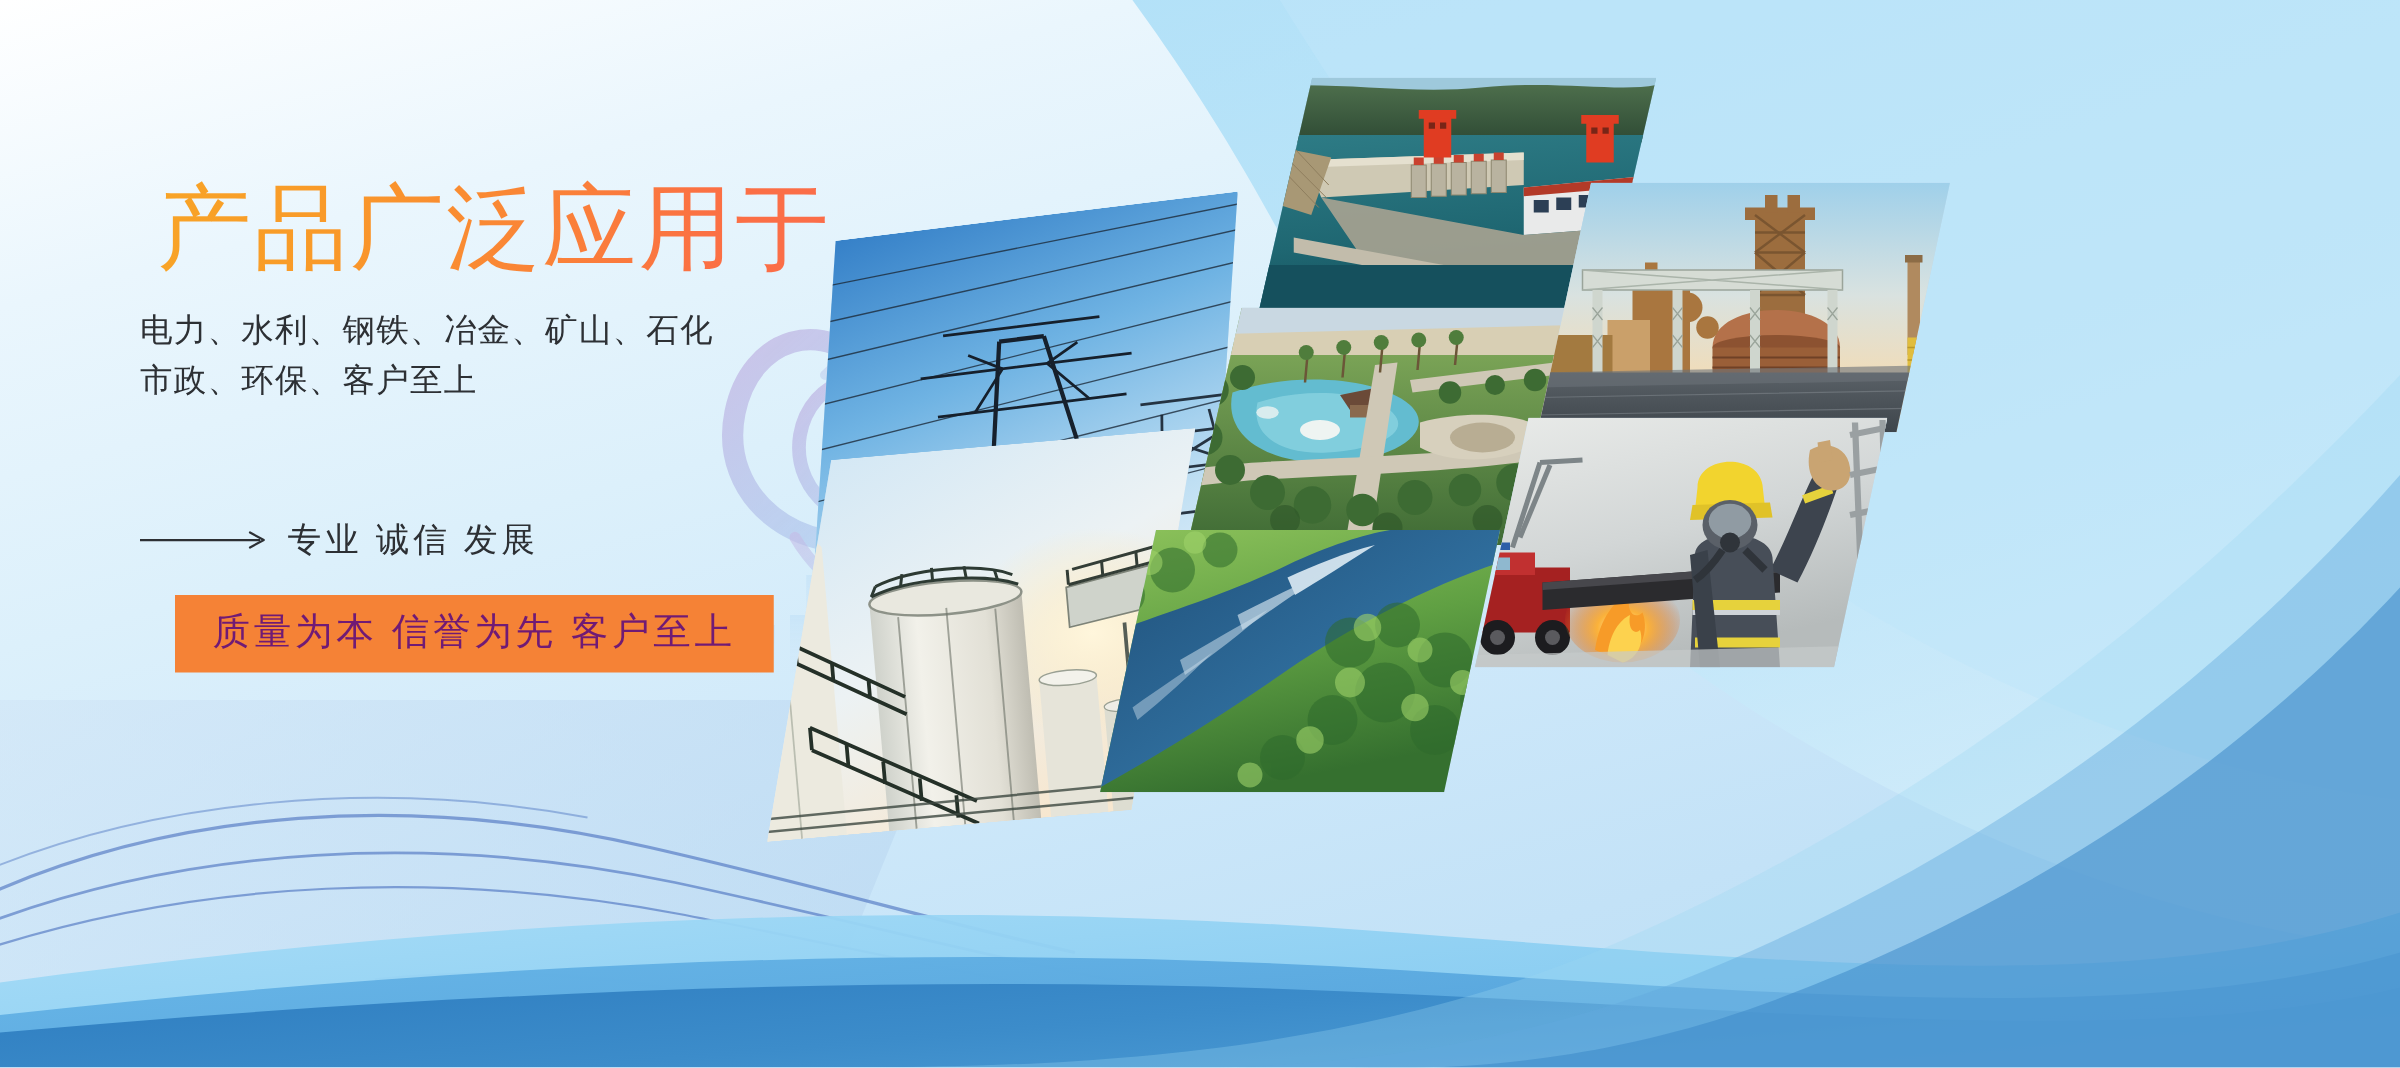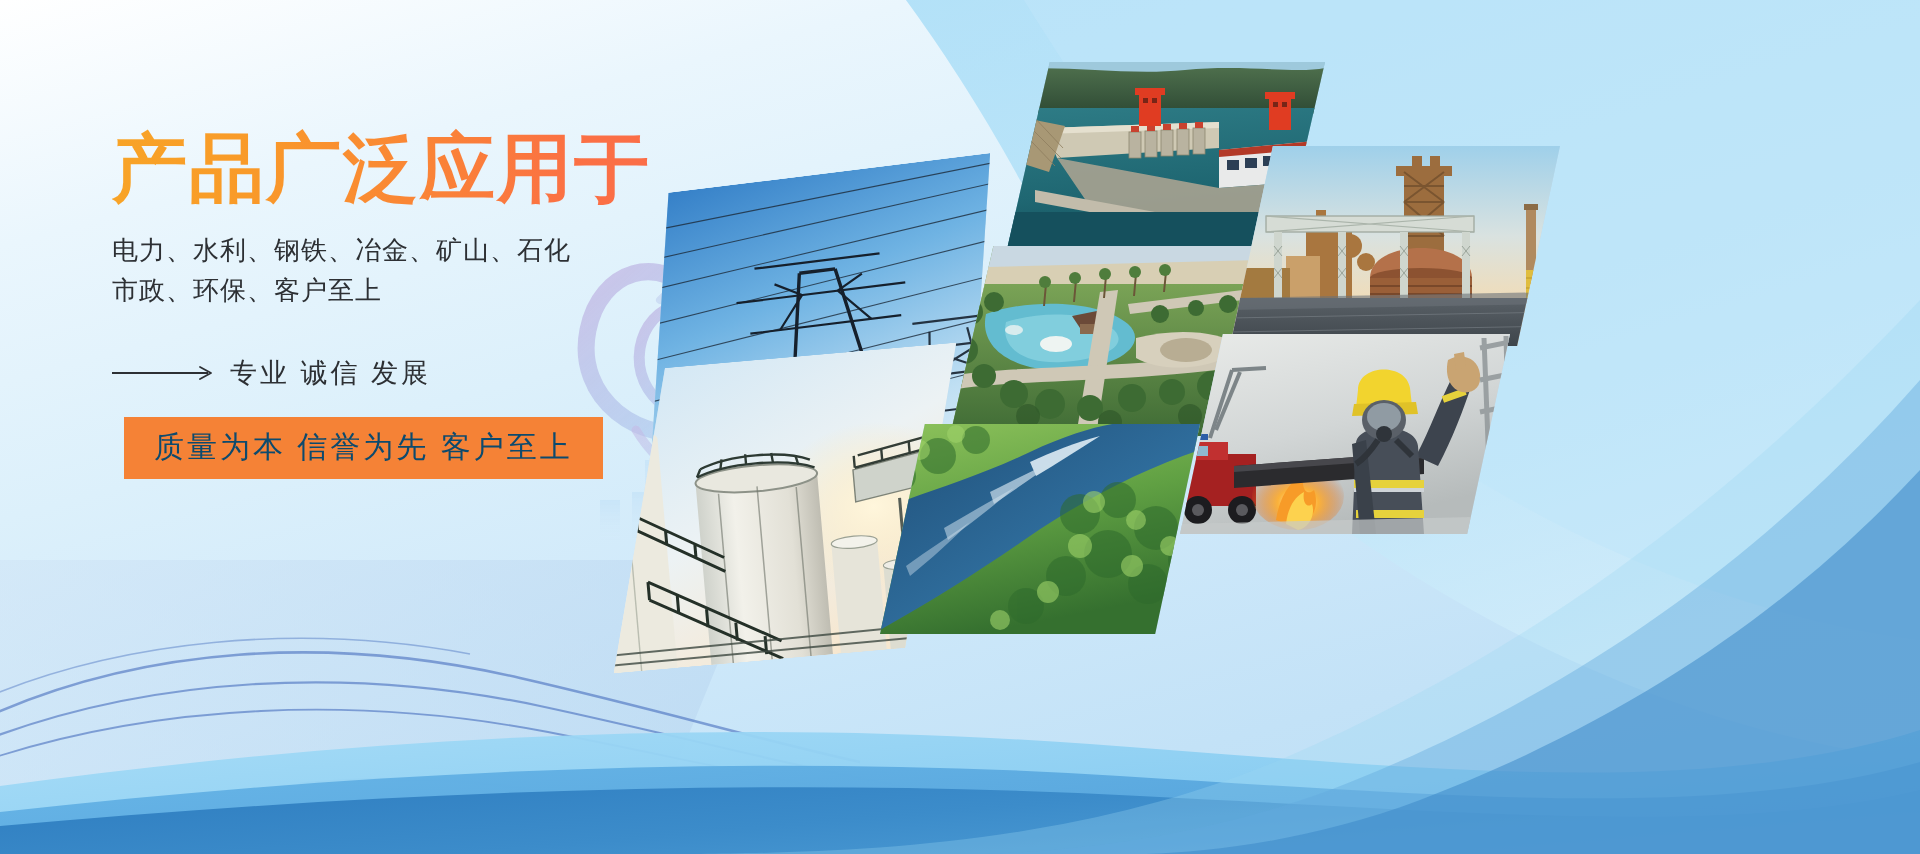--- a/index.html
+++ b/index.html
@@ -30,24 +30,24 @@
   .text-col {
     position: absolute;
     left: 112px;
     top: 128px;
     width: 640px;
     z-index: 20;
   }
 
   .headline {
     font-size: 75px;
-    font-weight: bold;
+    font-weight: normal;
     letter-spacing: 2px;
     line-height: 1.08;
-    margin: 0;
+    margin: 14px;
     background: linear-gradient(95deg, #f8a427 0%, #f99a29 22%, #fa8536 48%, #fb7044 72%, #fb6a4d 100%);
     -webkit-background-clip: text;
     background-clip: text;
     color: transparent;
     -webkit-text-fill-color: transparent;
     white-space: nowrap;
   }
 
   .sub-wrap {
     margin-top: 22px;
@@ -55,42 +55,42 @@
     font-size: 26px;
     line-height: 1.52;
     letter-spacing: 1px;
     font-weight: 400;
   }
   .sub-line { white-space: nowrap; }
 
   .slogan-row {
     display: flex;
     align-items: center;
-    margin-top: 45px;
+    margin-top: 90px;
     gap: 14px;
   }
   .arrow {
     display: block;
     width: 104px;
     height: 16px;
     flex: 0 0 auto;
   }
   .slogan-text {
     font-size: 27px;
     color: #2d3034;
     letter-spacing: 3px;
     white-space: nowrap;
   }
 
   .badge {
     display: inline-block;
     margin-top: 26px;
-    margin-left: 12px;
+    margin-left: 28px;
     background: #f58236;
-    color: #0c4a6e;
+    color: #701a75;
     font-size: 30px;
     letter-spacing: 3px;
     padding: 12px 30px 14px 30px;
     white-space: nowrap;
     line-height: 1.2;
   }
 
   
   .collage {
     position: absolute;

